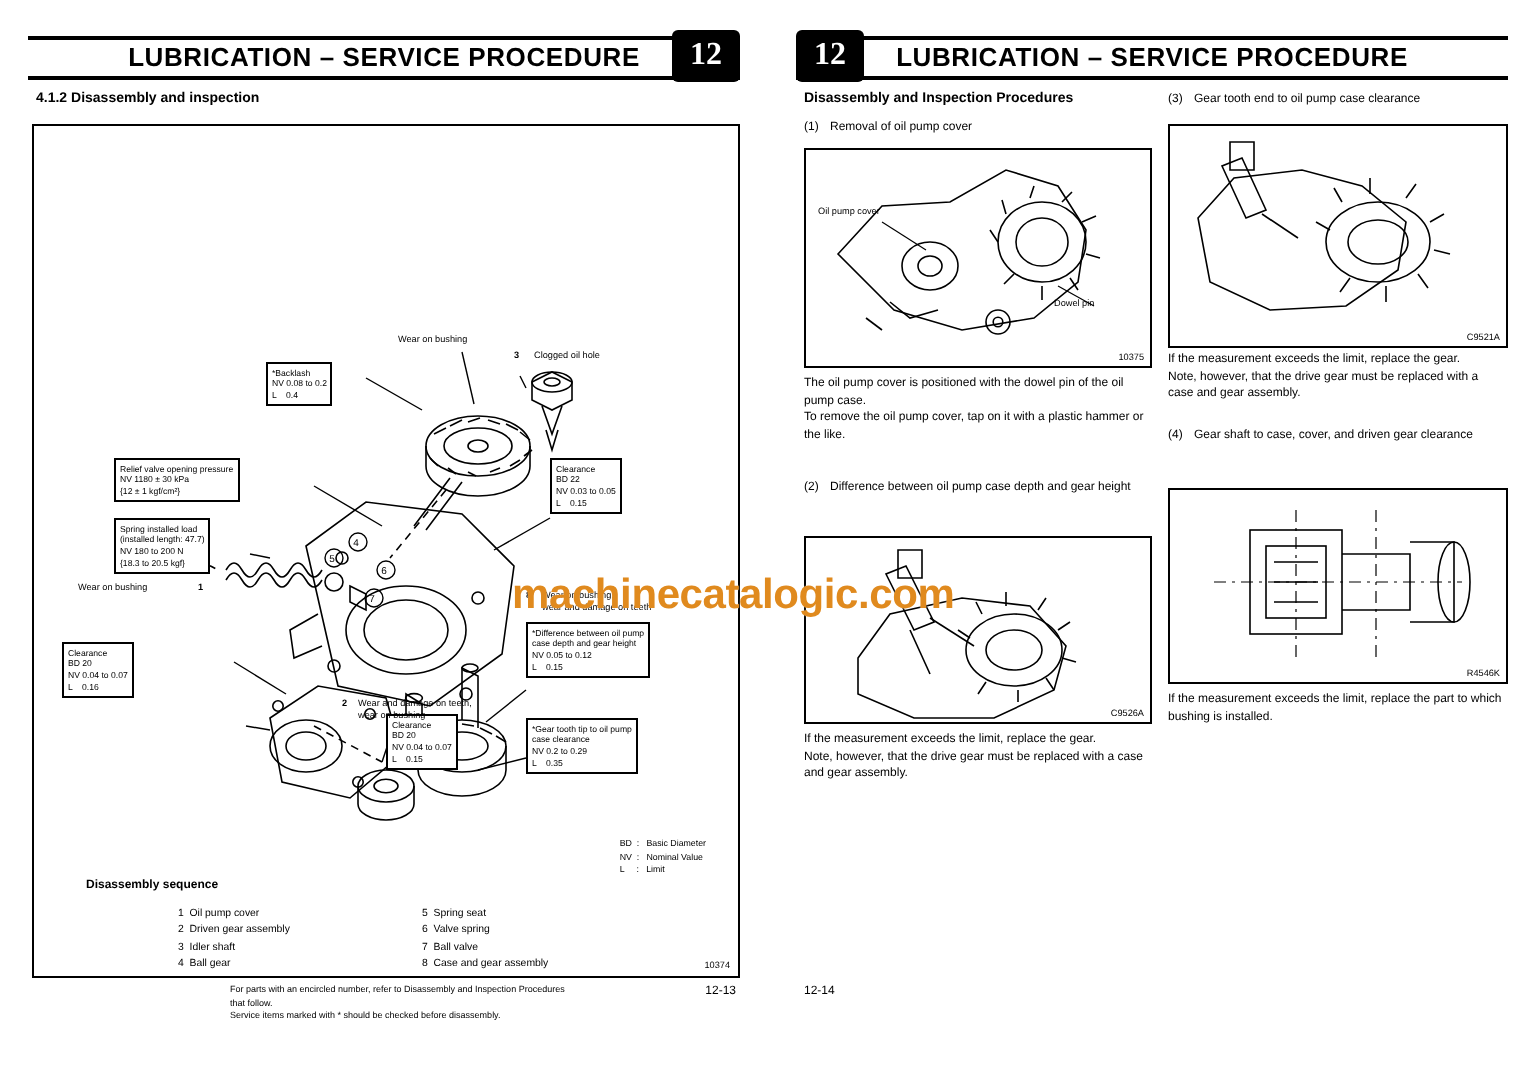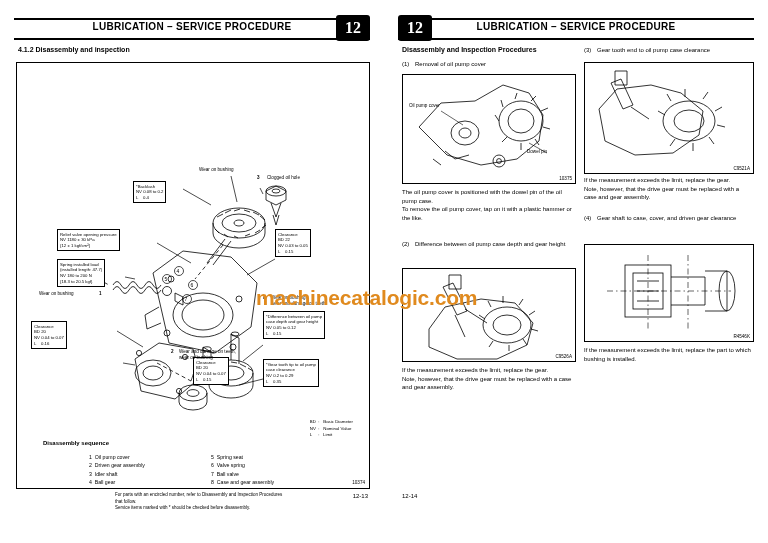--- a/index.html
+++ b/index.html
@@ -16,21 +16,21 @@
   .page{position:absolute;top:0;background:#fff;}
   .page-left{left:0;width:384px;height:543px;}
   .page-right{left:384px;width:384px;height:543px;}
 
   
   .hdr{position:absolute;left:14px;right:14px;top:18px;height:22px;}
   .hdr .rule{position:absolute;left:0;right:0;top:0;border-top:2px solid #000;}
   .hdr .rule2{position:absolute;left:0;right:0;top:20px;border-top:2px solid #000;}
   .hdr .title{
     position:absolute;left:0;right:0;top:3px;
-    text-align:center;font-size:10px;font-weight:bold;letter-spacing:.3px;
+    text-align:center;font-size:13px;font-weight:bold;letter-spacing:.3px;
   }
   .chapbox{
     position:absolute;width:34px;height:26px;background:#000;color:#fff;
     border-radius:3px;display:flex;align-items:center;justify-content:center;
     font-size:16px;font-weight:bold;font-family:"Liberation Serif", serif;
     top:15px;
   }
   .chapbox.left{right:14px;}
   .chapbox.right{left:14px;}
 

